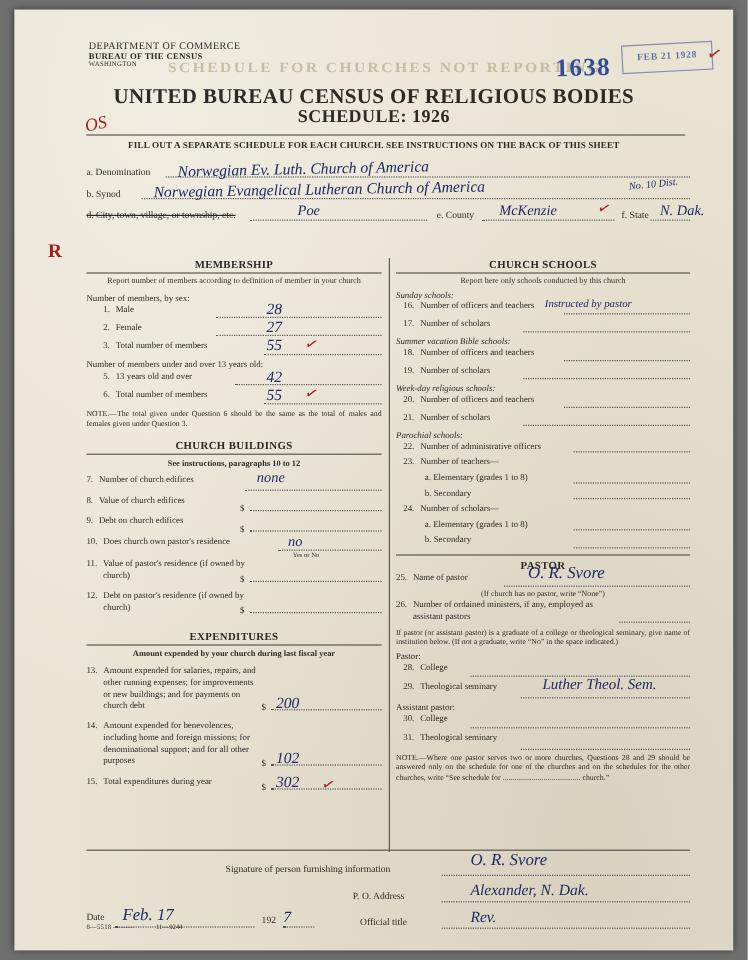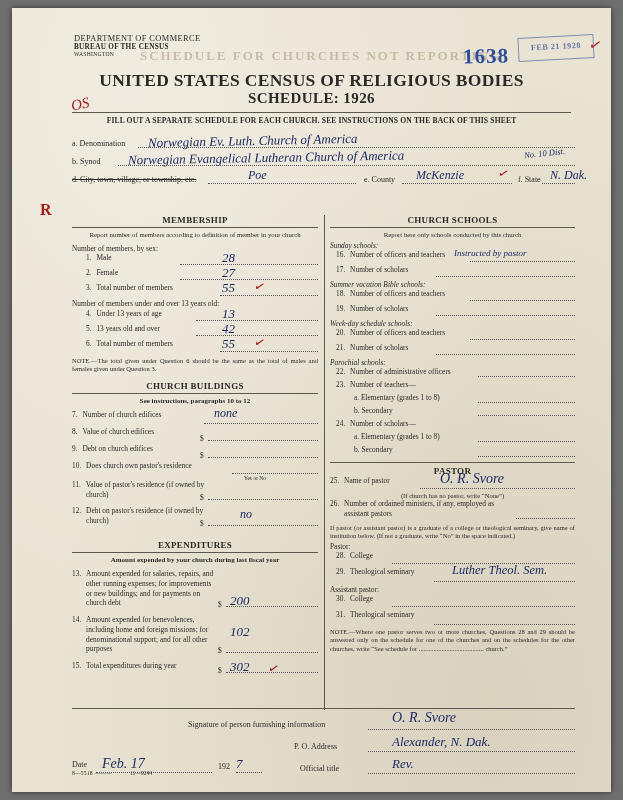--- a/index.html
+++ b/index.html
@@ -99,21 +99,21 @@
   </div>
 
   <div class="ghost">SCHEDULE FOR CHURCHES NOT REPORTING</div>
   <div class="bignum">1638</div>
   <div class="stampbox">FEB 21 1928</div>
   <div class="checkred" style="left:577px;top:28px;transform:rotate(15deg);">✓</div>
 
   <div class="redmark" style="left:59px;top:88px;font-size:15px;font-style:italic;transform:rotate(-12deg);">OS</div>
   <div class="redmark" style="left:28px;top:193px;font-size:16px;font-weight:bold;">R</div>
 
-  <div class="title">UNITED STATES CENSUS OF RELIGIOUS BODIES</div>
+  <div class="title">UNITED BUREAU CENSUS OF RELIGIOUS BODIES</div>
   <div class="subtitle">SCHEDULE: 1926</div>
   <div class="rule"></div>
   <div class="instr">FILL OUT A SEPARATE SCHEDULE FOR EACH CHURCH.   SEE INSTRUCTIONS ON THE BACK OF THIS SHEET</div>
 
   <div class="ab-block">
 
     <div class="row">
       <span class="lbl">a. Denomination</span>
       <span class="dots" style="left:66px;right:0;"></span>
       <span class="hand" style="left:76px;top:-1px;font-size:13px;transform:rotate(-1.2deg);">Norwegian Ev. Luth. Church of America</span>
@@ -168,26 +168,20 @@
         <span style="margin-left:14px">3.</span>
         <span style="margin-left:3px">Total number of members</span>
         <span class="leader" style="position:absolute;left:148px;right:0;bottom:3px;"></span>
         <span class="hand" style="left:150px;top:-3px;font-size:13px;">55</span>
         <span class="redmark" style="left:182px;top:-4px;font-size:13px;transform:rotate(16deg);">✓</span>
       </div>
 
       <div class="q">Number of members under and over 13 years old:</div>
 
       <div class="q" style="height:15px">
-        <span style="margin-left:14px">4.</span>
-        <span style="margin-left:3px">Under 13 years of age</span>
-        <span class="leader" style="position:absolute;left:124px;right:0;bottom:3px;"></span>
-        <span class="hand" style="left:150px;top:-3px;font-size:13px;">13</span>
-      </div>
-      <div class="q" style="height:15px">
         <span style="margin-left:14px">5.</span>
         <span style="margin-left:3px">13 years old and over</span>
         <span class="leader" style="position:absolute;left:124px;right:0;bottom:3px;"></span>
         <span class="hand" style="left:150px;top:-3px;font-size:13px;">42</span>
       </div>
       <div class="q" style="height:16px">
         <span style="margin-left:14px">6.</span>
         <span style="margin-left:3px">Total number of members</span>
         <span class="leader" style="position:absolute;left:148px;right:0;bottom:3px;"></span>
         <span class="hand" style="left:150px;top:-3px;font-size:13px;">55</span>
@@ -218,21 +212,21 @@
         <span>9.</span>
         <span style="margin-left:3px">Debt on church edifices</span>
         <span style="position:absolute;left:128px;bottom:1px;">$</span>
         <span class="leader" style="position:absolute;left:136px;right:0;bottom:3px;"></span>
       </div>
 
       <div class="q" style="height:19px">
         <span>10.</span>
         <span style="margin-left:3px">Does church own pastor's residence</span>
         <span class="leader" style="position:absolute;left:160px;right:0;bottom:6px;"></span>
-        <span class="hand" style="left:168px;top:-2px;font-size:12px;margin-top:48px;">no</span>
+        <span class="hand" style="left:168px;top:-2px;font-size:12px;">no</span>
         <span style="position:absolute;left:172px;bottom:-2px;font-size:5.5px;">Yes or No</span>
       </div>
 
       <div class="q" style="height:26px">
         <span>11.</span>
         <span style="margin-left:3px;display:inline-block;width:128px;vertical-align:top;">Value of pastor's residence (if owned by church)</span>
         <span style="position:absolute;left:128px;bottom:4px;">$</span>
         <span class="leader" style="position:absolute;left:136px;right:0;bottom:6px;"></span>
       </div>
       <div class="q" style="height:26px">
@@ -253,21 +247,21 @@
         <span style="margin-left:3px;display:inline-block;width:130px;vertical-align:top;text-indent:0;">Amount expended for salaries, repairs, and other running expenses; for improvements or new buildings; and for payments on church debt</span>
         <span style="position:absolute;left:146px;bottom:6px;">$</span>
         <span class="leader" style="position:absolute;left:154px;right:0;bottom:8px;"></span>
         <span class="hand" style="left:158px;bottom:5px;font-size:13px;">200</span>
       </div>
       <div class="q" style="height:46px">
         <span>14.</span>
         <span style="margin-left:3px;display:inline-block;width:130px;vertical-align:top;">Amount expended for benevolences, including home and foreign missions; for denominational support; and for all other purposes</span>
         <span style="position:absolute;left:146px;bottom:6px;">$</span>
         <span class="leader" style="position:absolute;left:154px;right:0;bottom:8px;"></span>
-        <span class="hand" style="left:158px;bottom:20px;font-size:13px;">102</span>
+        <span class="hand" style="left:158px;bottom:5px;font-size:13px;">102</span>
       </div>
       <div class="q" style="height:20px">
         <span>15.</span>
         <span style="margin-left:3px">Total expenditures during year</span>
         <span style="position:absolute;left:146px;bottom:6px;">$</span>
         <span class="leader" style="position:absolute;left:154px;right:0;bottom:8px;"></span>
         <span class="hand" style="left:158px;bottom:5px;font-size:13px;">302</span>
         <span class="redmark" style="left:196px;bottom:3px;font-size:13px;transform:rotate(16deg);">✓</span>
       </div>
     </div>
@@ -295,21 +289,21 @@
         <span style="margin-left:6px">18.</span>
         <span style="margin-left:3px">Number of officers and teachers</span>
         <span class="leader" style="position:absolute;left:140px;right:0;bottom:3px;"></span>
       </div>
       <div class="q" style="height:15px">
         <span style="margin-left:6px">19.</span>
         <span style="margin-left:3px">Number of scholars</span>
         <span class="leader" style="position:absolute;left:106px;right:0;bottom:3px;"></span>
       </div>
 
-      <div class="sub">Week-day schedule schools:</div>
+      <div class="sub">Week-day religious schools:</div>
       <div class="q" style="height:15px">
         <span style="margin-left:6px">20.</span>
         <span style="margin-left:3px">Number of officers and teachers</span>
         <span class="leader" style="position:absolute;left:140px;right:0;bottom:3px;"></span>
       </div>
       <div class="q" style="height:15px">
         <span style="margin-left:6px">21.</span>
         <span style="margin-left:3px">Number of scholars</span>
         <span class="leader" style="position:absolute;left:106px;right:0;bottom:3px;"></span>
       </div>

